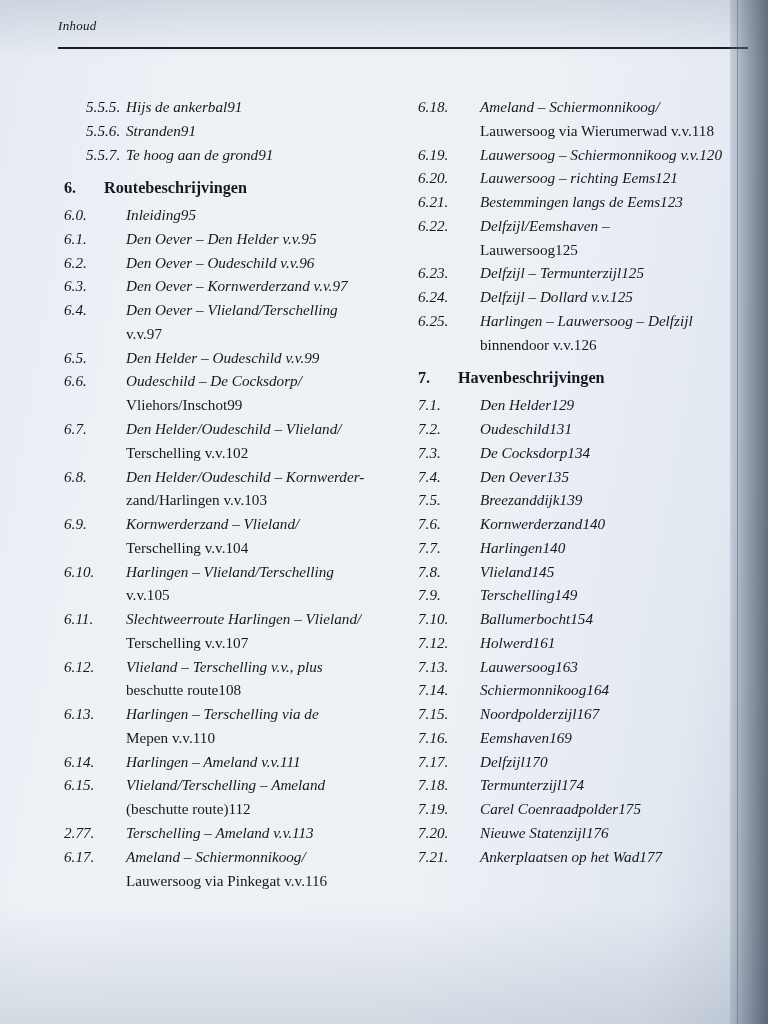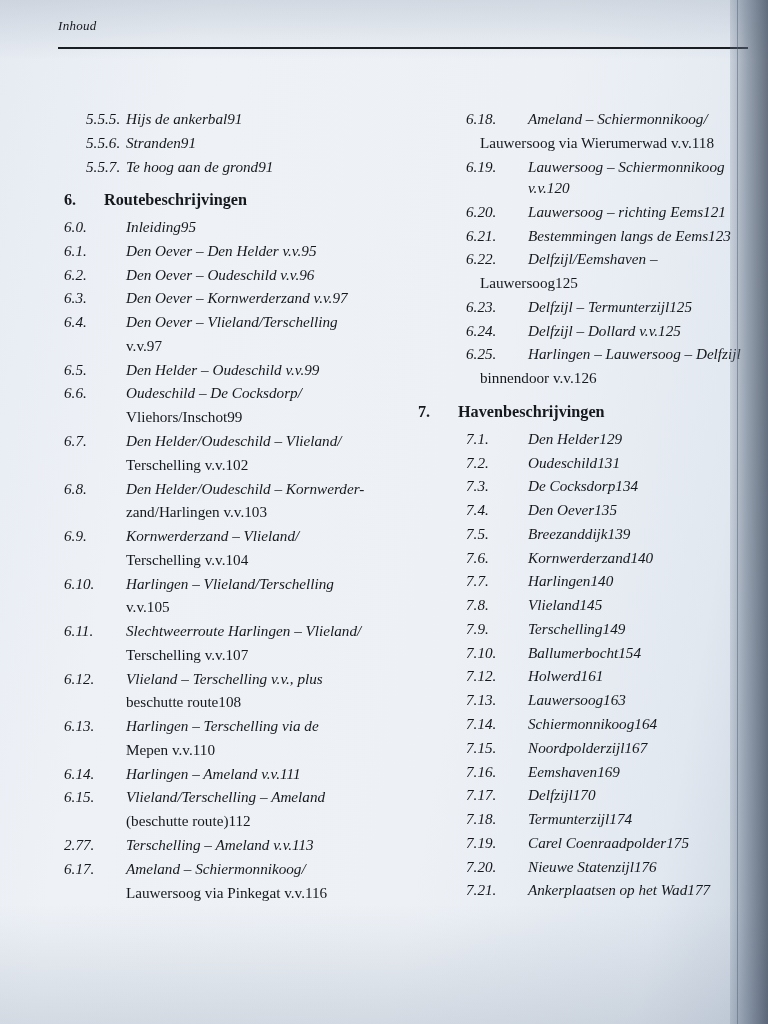--- a/index.html
+++ b/index.html
@@ -70,41 +70,41 @@
     left: 58px;
     top: 47px;
     width: 690px;
     height: 2px;
     background: #1a1d22;
   }
 
   
   .col {
     position: absolute;
-    top: 108px;
+    top: 96px;
     font-size: 15.2px;
     color: #15181d;
   }
   .col-left { left: 64px;  width: 330px; }
   .col-right { left: 418px; width: 330px; }
 
   .entry {
     display: flex;
     align-items: baseline;
     margin-bottom: 2.2px;
     line-height: 1.42;
   }
   .num {
     flex: 0 0 auto;
     font-style: italic;
     text-align: left;
     white-space: nowrap;
   }
   .num-l { width: 62px; }
-  .num-r { width: 62px; margin-left: 48px; }
+  .num-r { width: 62px; }
   .num-indent { width: 62px; padding-left: 22px; box-sizing: border-box; }
   .txt {
     flex: 1 1 auto;
     font-style: italic;
   }
   .txt .pg {
     font-style: italic;
   }
   .cont {
     padding-left: 62px;

